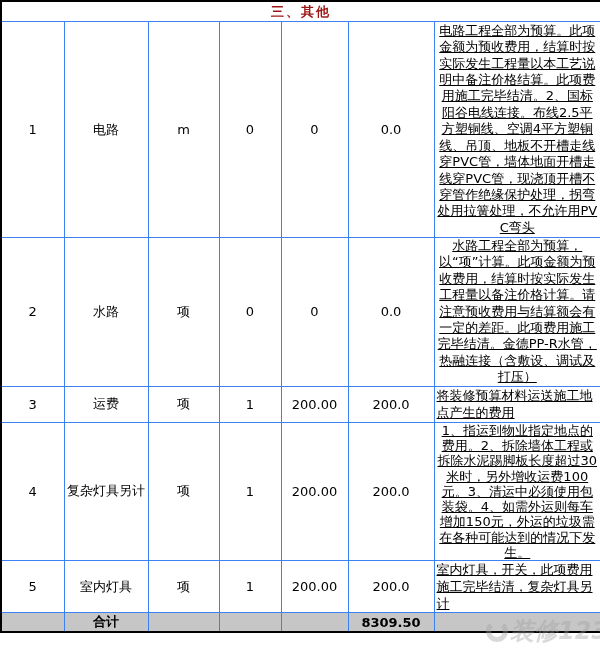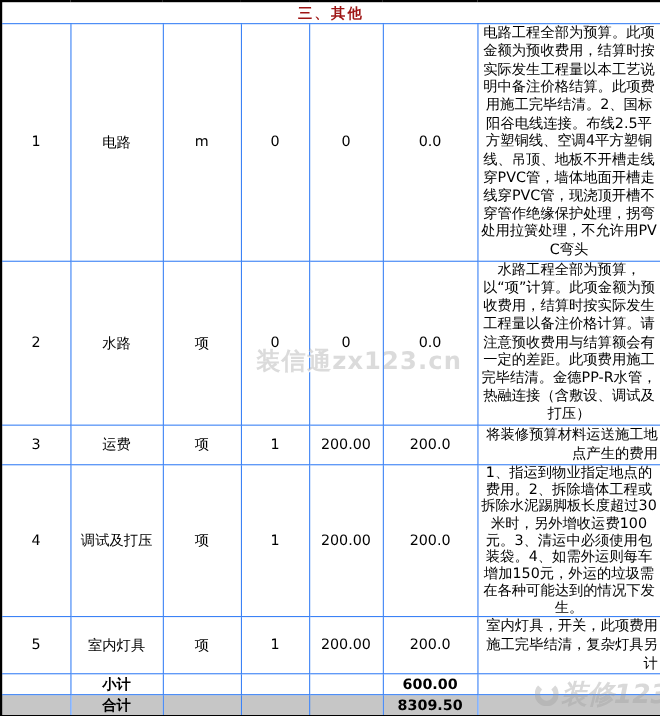--- a/index.html
+++ b/index.html
@@ -21,22 +21,23 @@
   }
   td.section-title{
     height:19px;font-size:15px;font-weight:bold;
     letter-spacing:2px;
   }
   td.remark{
     text-align:left;vertical-align:top;
     font-size:13px;line-height:16.4px;
     padding:1px 3px;
     word-break:break-all;
+    text-decoration:underline;
   }
-  td.remark.centered{text-align:right;vertical-align:middle;line-height:17px;}
+  td.remark.centered{text-align:left;vertical-align:middle;line-height:17px;}
   tr.r4 td.remark{line-height:15.3px;}
   td.bold, .bold{font-weight:bold;}
   tr.total-row td{background:#c6c6c6;}
   .wm{
     position:absolute;pointer-events:none;white-space:nowrap;
     font-weight:bold;z-index:5;
   }
   .wm-center{
     left:233px;top:313px;font-size:22px;
     color:rgba(175,175,175,0.45);
@@ -101,61 +102,51 @@
       <td>运费</td>
       <td>项</td>
       <td>1</td>
       <td>200.00</td>
       <td>200.0</td>
       <td class="remark centered">将装修预算材料运送施工地点产生的费用</td>
     </tr>
 
     <tr class="r4" style="height:137px">
       <td>4</td>
-      <td>调试及打压</td>
+      <td>复杂灯具另计</td>
       <td>项</td>
       <td>1</td>
       <td>200.00</td>
       <td>200.0</td>
       <td class="remark">1、指运到物业指定地点的费用。2、拆除墙体工程或拆除水泥踢脚板长度超过30米时，另外增收运费100元。3、清运中必须使用包装袋。4、如需外运则每车增加150元，外运的垃圾需在各种可能达到的情况下发生。</td>
     </tr>
 
     <tr style="height:44px">
       <td>5</td>
       <td>室内灯具</td>
       <td>项</td>
       <td>1</td>
       <td>200.00</td>
       <td>200.0</td>
       <td class="remark centered">室内灯具，开关，此项费用施工完毕结清，复杂灯具另计</td>
     </tr>
 
-    <tr style="height:17px">
-      <td></td>
-      <td class="bold">小计</td>
-      <td></td>
-      <td></td>
-      <td></td>
-      <td class="bold">600.00</td>
-      <td></td>
-    </tr>
 
 
     <tr class="total-row" style="height:15px">
       <td></td>
       <td class="bold">合计</td>
       <td></td>
       <td></td>
       <td></td>
       <td class="bold">8309.50</td>
       <td></td>
     </tr>
   </tbody>
     </table>
 
-  <div class="wm wm-center">装信通zx123.cn</div>
 
   <div class="wm wm-corner">
     <span class="wm-circle"></span>
     <span>装修123</span>
   </div>
 
 </div>
 
 </body></html>

